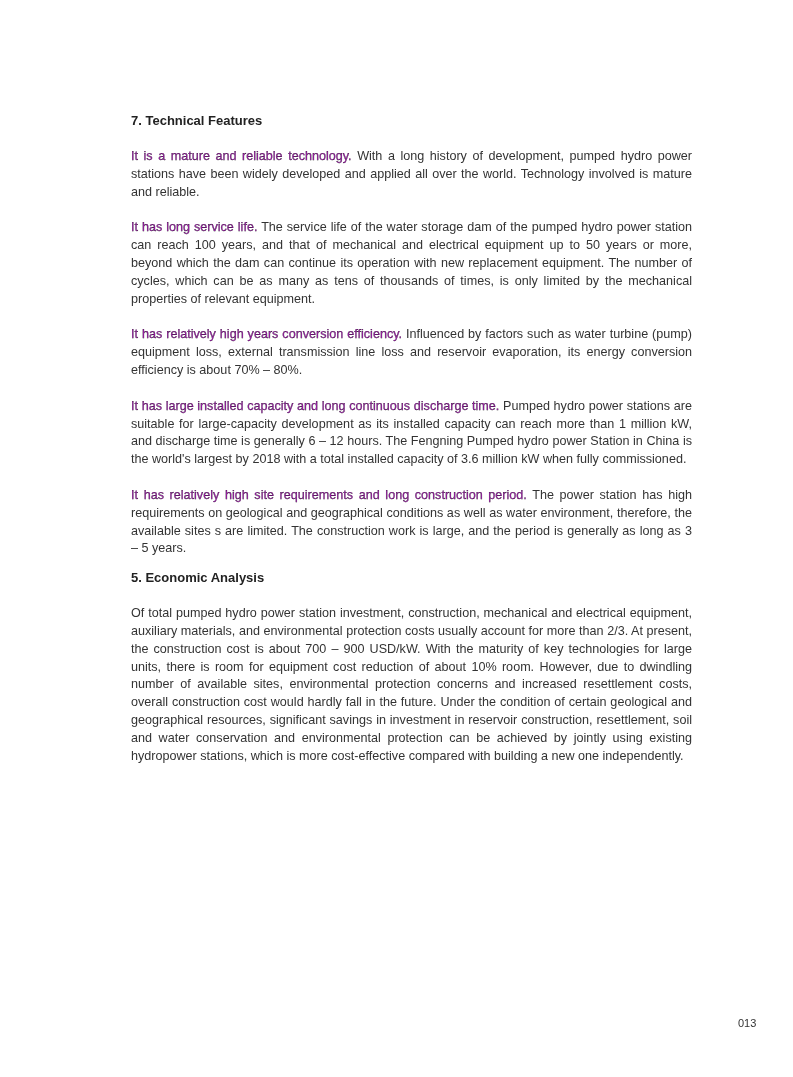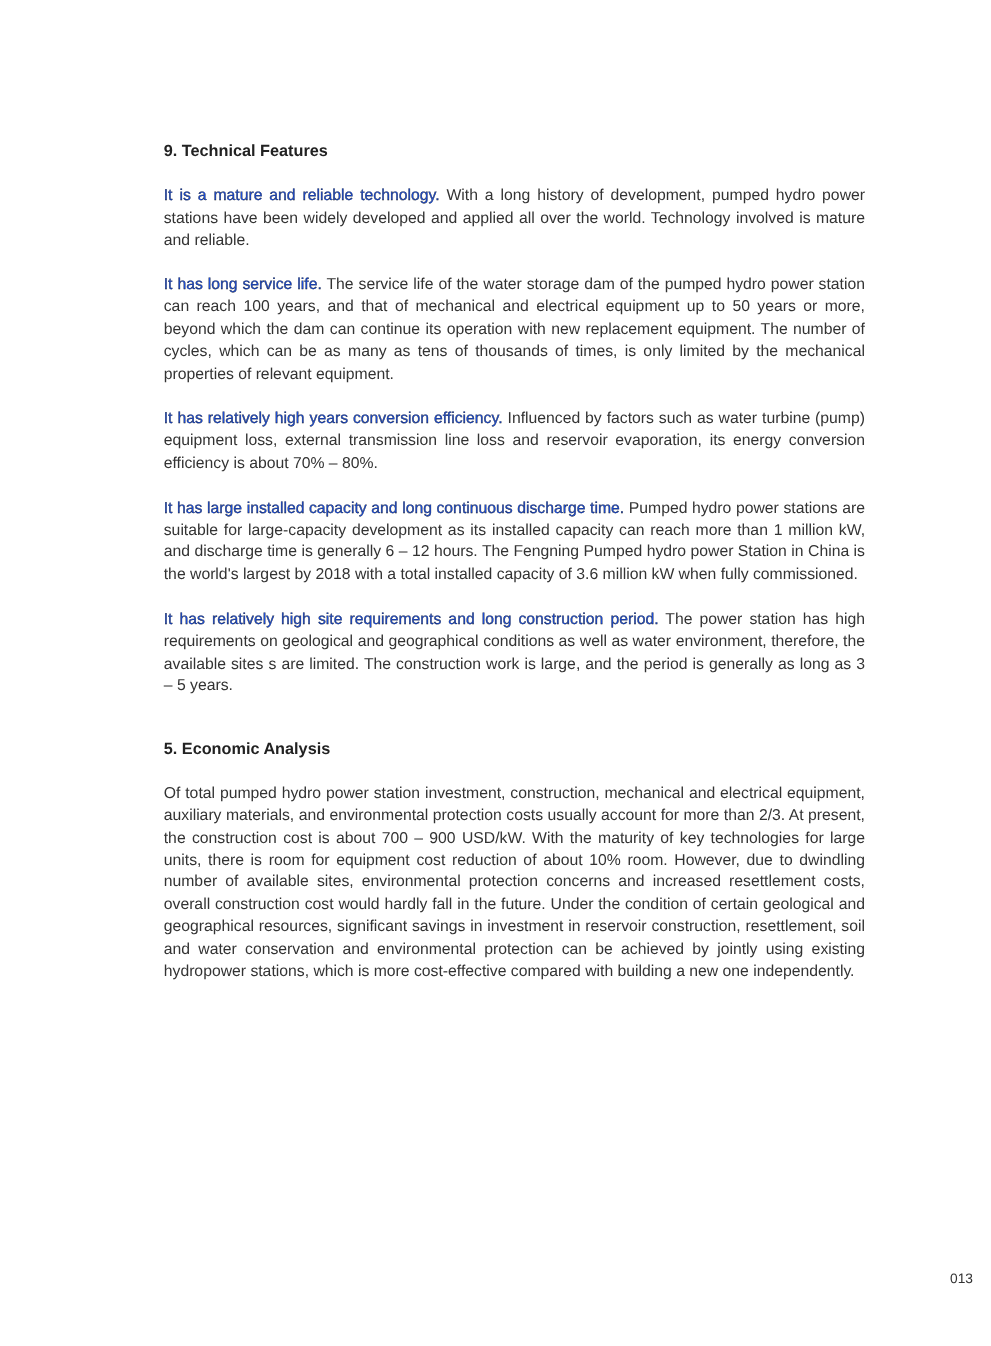--- a/index.html
+++ b/index.html
@@ -1,37 +1,37 @@
 <!DOCTYPE html>
 <html><head>
 <meta charset="utf-8">
 <style>
   html, body { margin: 0; padding: 0; background: #ffffff; }
   body { width: 793px; height: 1077px; position: relative; overflow: hidden;
          font-family: "Liberation Sans", sans-serif; color: #2b2b2b; }
   .content { position: absolute; left: 131px; top: 112px; width: 561px; }
   .heading { font-size: 13px; line-height: 18px; margin: 0 0 18px 0; color: #222; }
   .para { font-size: 12.6px; line-height: 17.8px; margin: 0 0 18px 0; text-align: justify; color: #333; }
-  .lead { color: #1d4ed8; font-weight: normal; -webkit-text-stroke: 0.25px #111; }
-  .page-number { position: absolute; left: 760px; top: 1017px; font-size: 11px; color: #333; }
+  .lead { color: #a21caf; font-weight: normal; -webkit-text-stroke: 0.25px #111; }
+  .page-number { position: absolute; left: 738px; top: 1017px; font-size: 11px; color: #333; }
 </style>
 </head>
 <body>
 
 <div class="content">
-  <h2 class="heading">9. Technical Features</h2>
+  <h2 class="heading">7. Technical Features</h2>
 
   <p class="para"><span class="lead">It is a mature and reliable technology.</span><span> With a long history of development, pumped hydro power stations have been widely developed and applied all over the world. Technology involved is mature and reliable.</span></p>
 
   <p class="para"><span class="lead">It has long service life.</span><span> The service life of the water storage dam of the pumped hydro power station can reach 100 years, and that of mechanical and electrical equipment up to 50 years or more, beyond which the dam can continue its operation with new replacement equipment. The number of cycles, which can be as many as tens of thousands of times, is only limited by the mechanical properties of relevant equipment.</span></p>
 
   <p class="para"><span class="lead">It has relatively high years conversion efficiency.</span><span> Influenced by factors such as water turbine (pump) equipment loss, external transmission line loss and reservoir evaporation, its energy conversion efficiency is about 70% – 80%.</span></p>
 
   <p class="para"><span class="lead">It has large installed capacity and long continuous discharge time.</span><span> Pumped hydro power stations are suitable for large-capacity development as its installed capacity can reach more than 1 million kW, and discharge time is generally 6 – 12 hours. The Fengning Pumped hydro power Station in China is the world's largest by 2018 with a total installed capacity of 3.6 million kW when fully commissioned.</span></p>
 
-  <p class="para" style="margin-bottom:32px"><span class="lead">It has relatively high site requirements and long construction period.</span><span> The power station has high requirements on geological and geographical conditions as well as water environment, therefore, the available sites s are limited. The construction work is large, and the period is generally as long as 3 – 5 years.</span></p>
+  <p class="para" style="margin-bottom:11px"><span class="lead">It has relatively high site requirements and long construction period.</span><span> The power station has high requirements on geological and geographical conditions as well as water environment, therefore, the available sites s are limited. The construction work is large, and the period is generally as long as 3 – 5 years.</span></p>
 
   <h2 class="heading">5. Economic Analysis</h2>
 
   <p class="para"><span>Of total pumped hydro power station investment, construction, mechanical and electrical equipment, auxiliary materials, and environmental protection costs usually account for more than 2/3. At present, the construction cost is about 700 – 900 USD/kW. With the maturity of key technologies for large units, there is room for equipment cost reduction of about 10% room. However, due to dwindling number of available sites, environmental protection concerns and increased resettlement costs, overall construction cost would hardly fall in the future. Under the condition of certain geological and geographical resources, significant savings in investment in reservoir construction, resettlement, soil and water conservation and environmental protection can be achieved by jointly using existing hydropower stations, which is more cost-effective compared with building a new one independently.</span></p>
 </div>
 
 <div class="page-number">013</div>
 
 </body></html>

